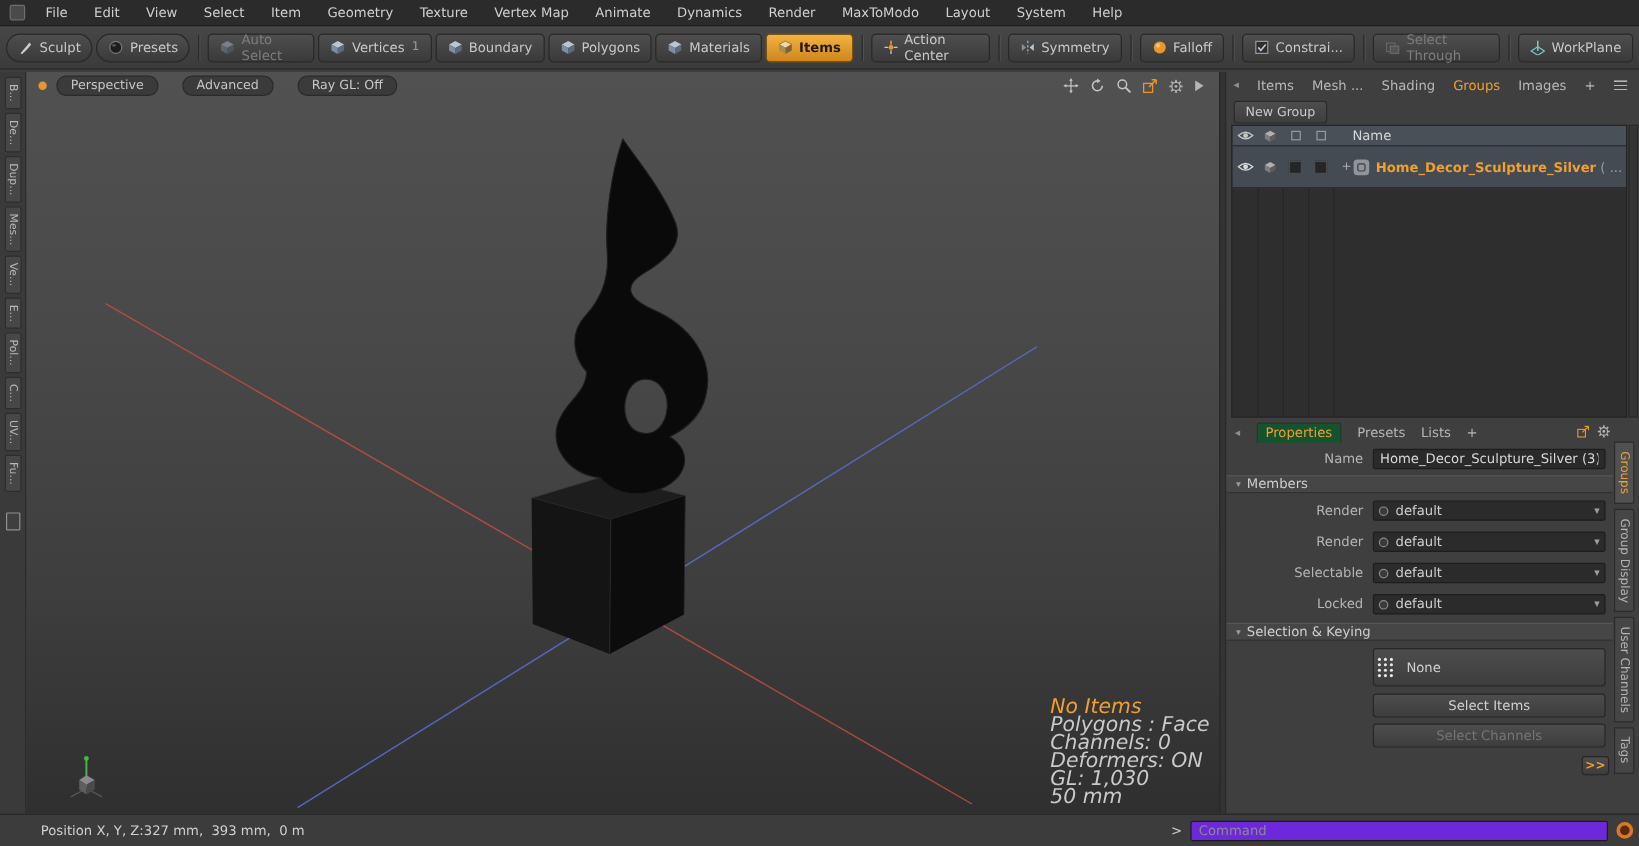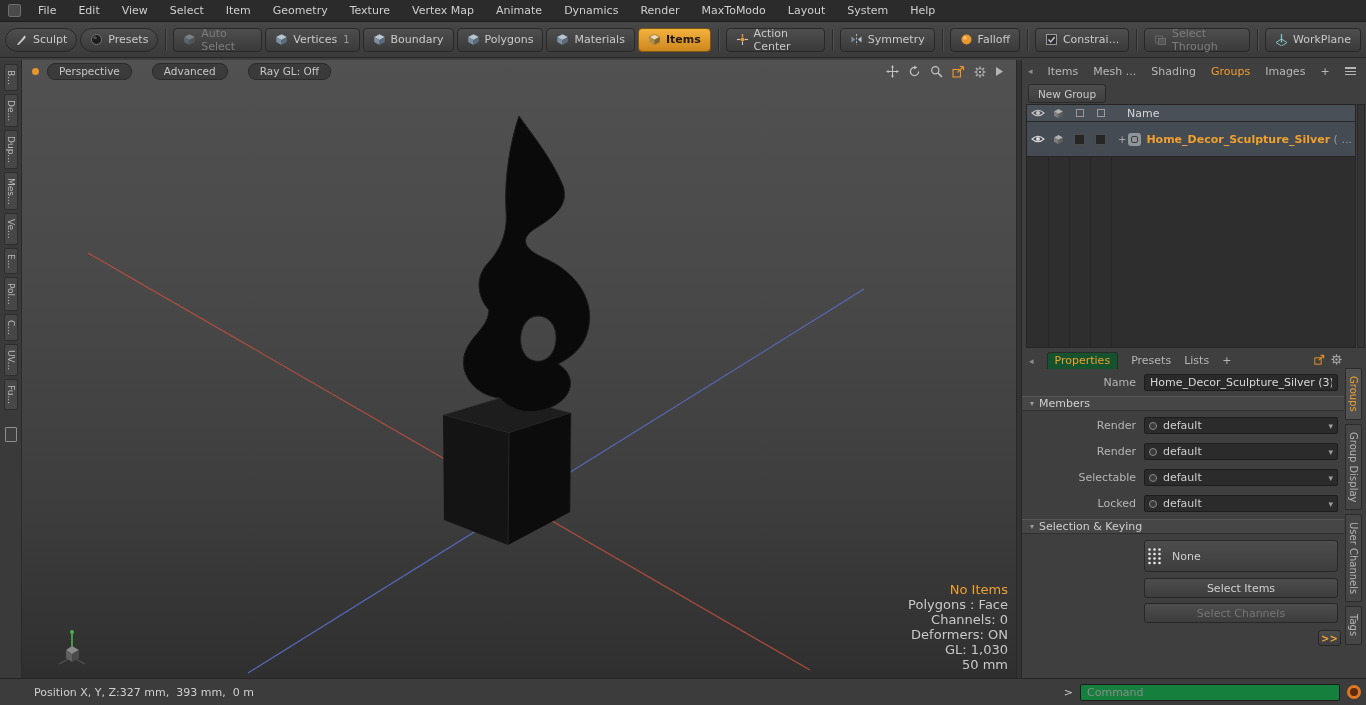--- a/index.html
+++ b/index.html
@@ -29,21 +29,21 @@
   .vtab{writing-mode:vertical-rl;background:#474747;border:1px solid #2d2d2d;border-radius:2px;color:#b9b9b9;font-size:9px;padding:5px 1px;margin-bottom:3px;}
   .doc-icon{margin-top:14px;width:10px;height:13px;background:#3f3f3f;border:1px solid #8f8f8f;border-radius:1px;}
 
   
   .viewport{position:absolute;left:22px;top:0;width:994px;height:618px;background:linear-gradient(180deg,#515151 0%,#494949 35%,#3e3e3e 70%,#2f2f2f 100%);overflow:hidden;}
   .vp-scene{position:absolute;inset:0;}
   .vp-header{position:absolute;top:3px;left:10px;display:flex;align-items:center;gap:20px;}
   .vp-dot{width:7px;height:7px;border-radius:50%;background:#e8962e;margin-right:-12px;}
   .vp-pill{height:15px;line-height:15px;padding:0 11px;background:rgba(57,57,57,.93);border:1px solid #2a2a2a;border-radius:8px;color:#c6c6c6;font-size:10.5px;}
   .vp-icons{position:absolute;top:5px;right:12px;display:flex;gap:9px;align-items:center;}
-  .vp-info{position:absolute;right:8px;bottom:6px;text-align:right;font-size:13px;line-height:15px;color:#c9c9c9;}
+  .vp-info{position:absolute;right:8px;bottom:6px;font-size:17px;line-height:15px;color:#c9c9c9;font-style:italic;}
   .vp-info .first{color:#f0a030;}
 
   .splitter{position:absolute;left:1016px;top:0;width:6px;height:618px;background:#333;border-left:1px solid #272727;border-right:1px solid #272727;box-sizing:border-box;}
 
   
   .rpanel{position:absolute;left:1022px;top:0;width:344px;height:618px;background:#3f3f3f;}
   .rp-tabs{position:absolute;top:0;left:0;width:100%;height:22px;display:flex;align-items:center;gap:15px;padding-left:6px;box-sizing:border-box;}
   .rp-collapse{color:#8f8f8f;font-size:9px;}
   .rp-tab{color:#b8b8b8;}
   .rp-tab.selected{color:#f0a030;}
@@ -92,21 +92,21 @@
   .side-tabs{position:absolute;right:0;top:308px;width:21px;display:flex;flex-direction:column;gap:4px;align-items:flex-start;}
   .side-tab{writing-mode:vertical-rl;background:#464646;border:1px solid #2b2b2b;color:#b5b5b5;font-size:10px;padding:7px 2px;border-radius:0 2px 2px 0;}
   .side-tab.selected{color:#f0a030;background:#515151;}
 
   
   .statusbar{position:absolute;left:0;top:678px;width:1366px;height:27px;background:#3c3c3c;border-top:1px solid #262626;box-sizing:border-box;display:flex;align-items:center;}
   .status-pos{margin-left:34px;color:#d0d0d0;white-space:pre;}
   .status-val{margin-left:0;color:#d0d0d0;white-space:pre;}
   .cmd-area{position:absolute;right:5px;display:flex;align-items:center;gap:7px;}
   .cmd-prompt{color:#c9c9c9;}
-  .cmd-input{width:260px;height:17px;background:#15803d;border:1px solid #1c1c1c;color:#cfcfcf;border-radius:2px;padding:0 6px;font:11px "DejaVu Sans",sans-serif;box-sizing:border-box;}
+  .cmd-input{width:348px;height:17px;background:#6d28d9;border:1px solid #1c1c1c;color:#cfcfcf;border-radius:2px;padding:0 6px;font:11px "DejaVu Sans",sans-serif;box-sizing:border-box;}
   .cmd-input::placeholder{color:#8a8a8a;}
   .cmd-target{width:8px;height:8px;border:3px solid #dd7722;border-radius:50%;background:#5a2a10;}
 </style>
 </head>
 <body>
 
 <div class="app">
 
   <div class="menubar">
     <span class="menu-logo"></span>

